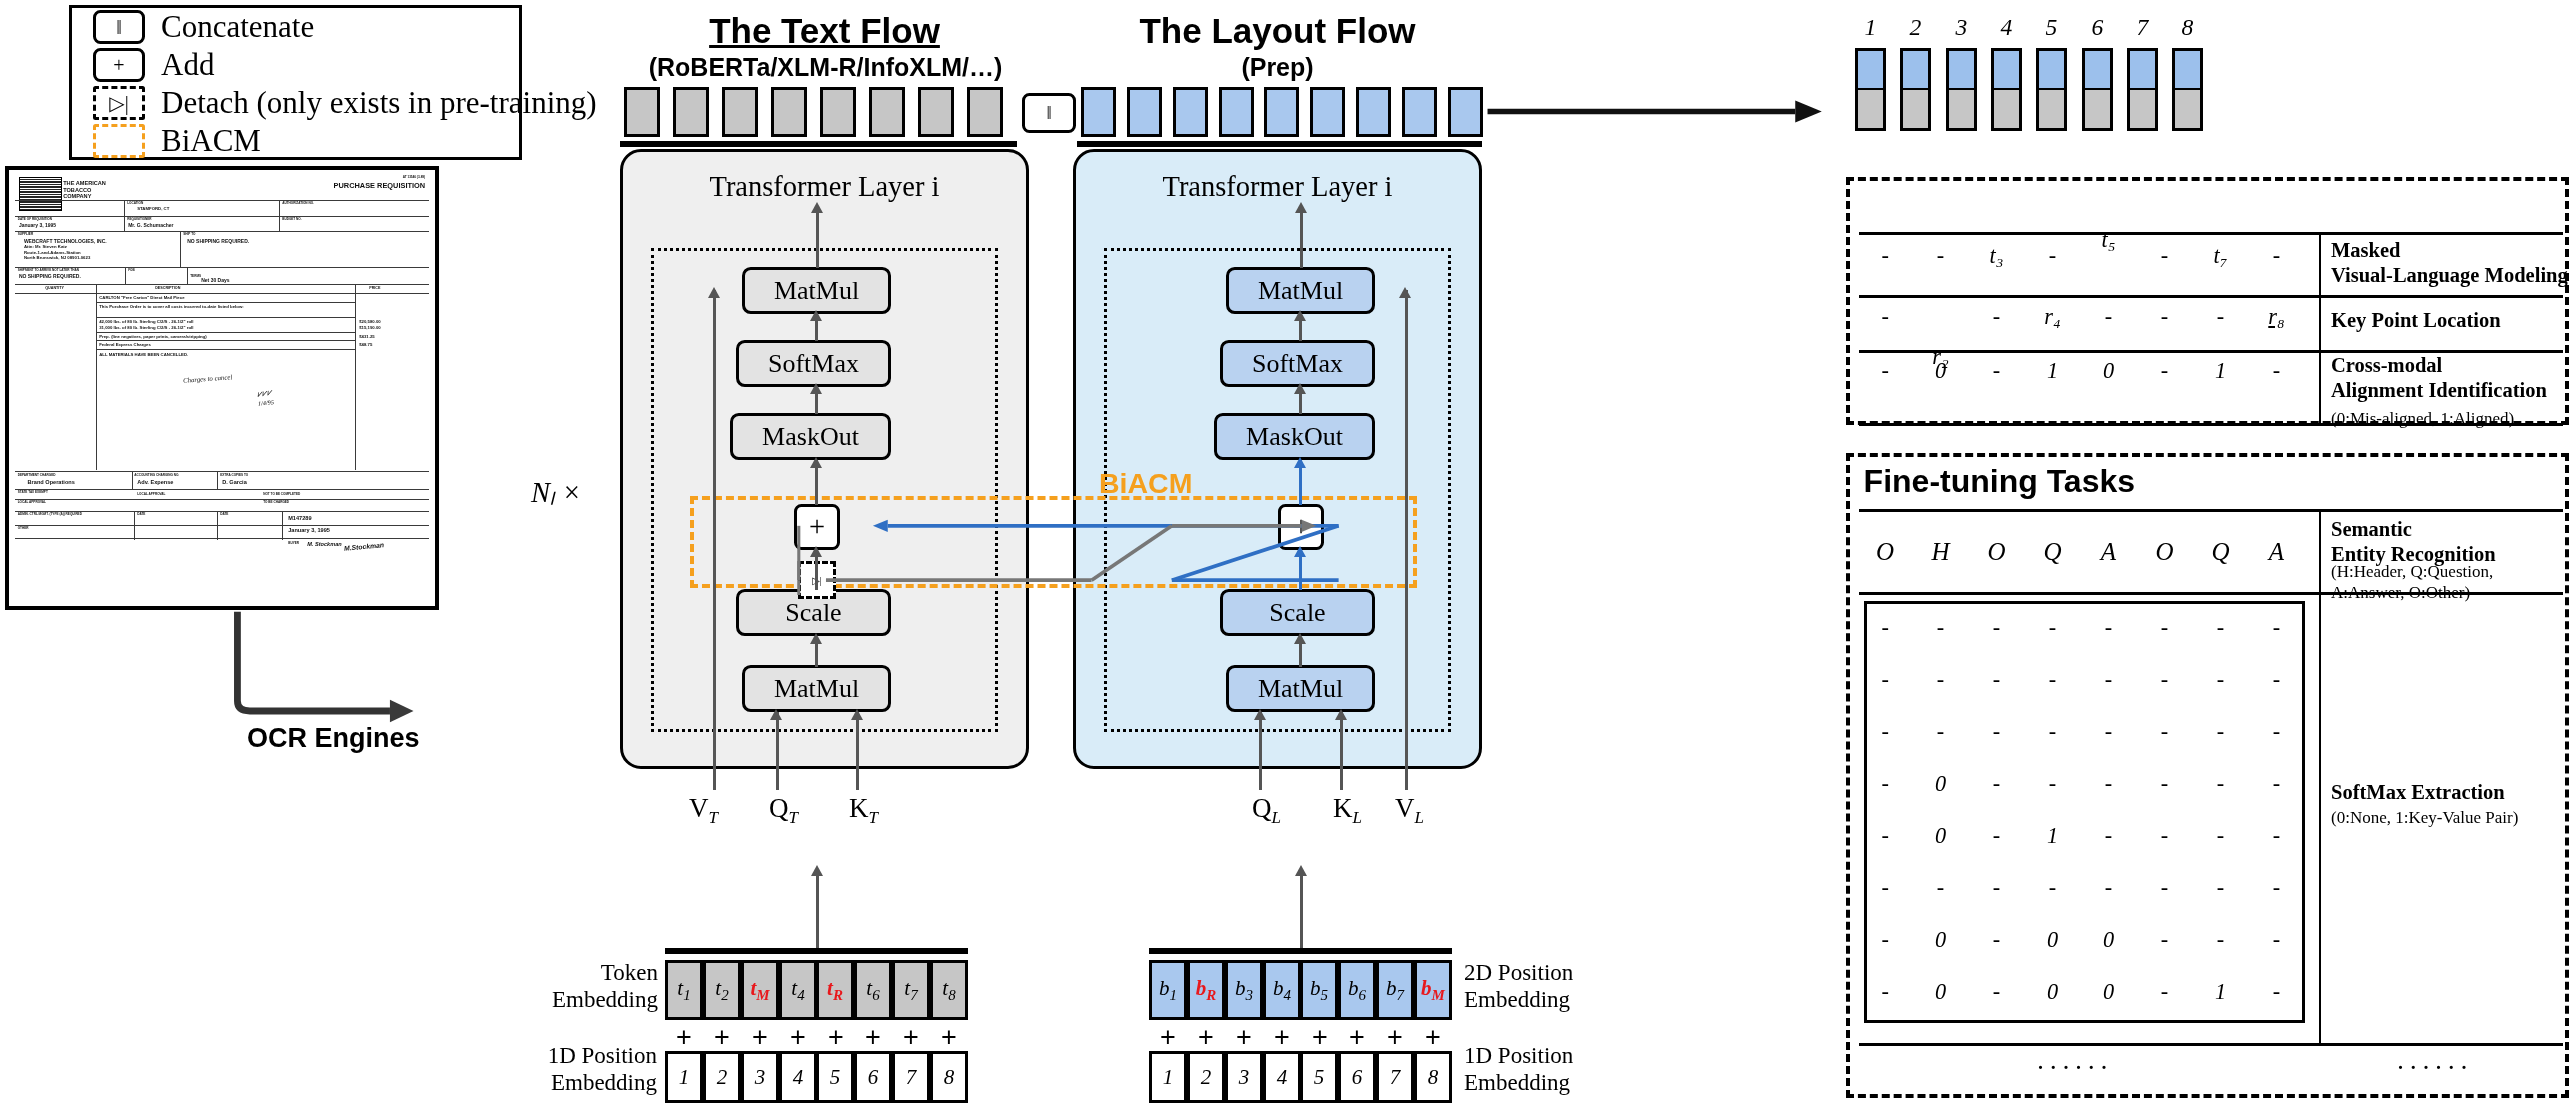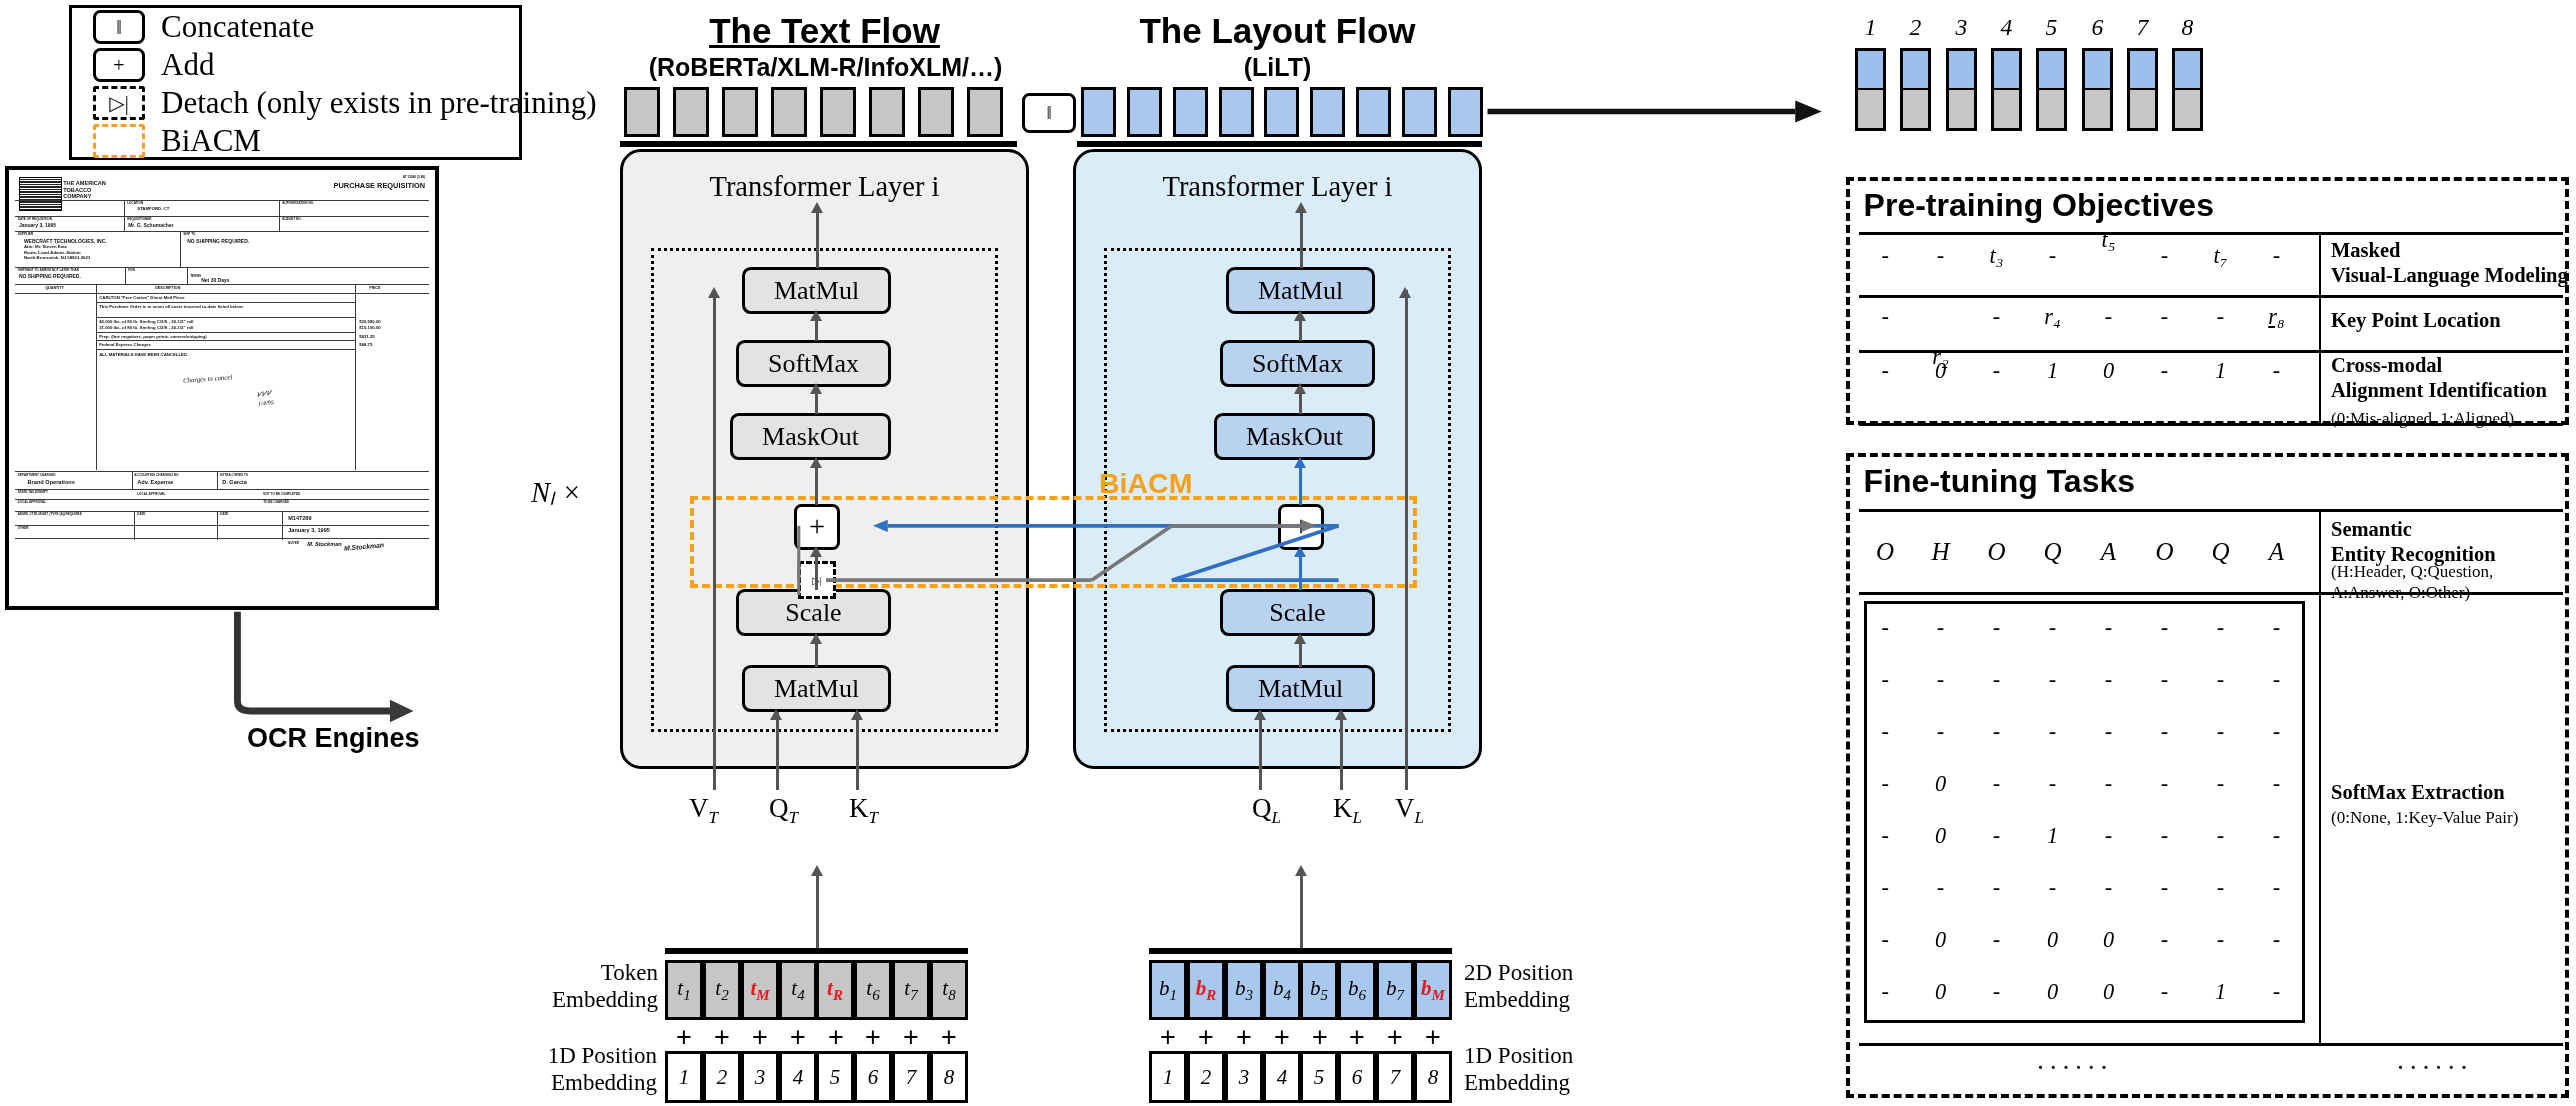--- a/index.html
+++ b/index.html
@@ -211,21 +211,21 @@
 
 <svg class="abs" style="left:230px;top:608px;width:186px;height:149px;" viewBox="0 0 300 240" width="186" height="149">
   <path d="M 12 6 L 12 150 Q 12 166 32 166 L 258 166" stroke="#333" stroke-width="11" fill="none"></path>
   <polygon points="258,148 296,166 258,184" fill="#3a3a3a"></polygon>
 </svg>
 <div class="ocrlbl" style="left:247px;top:723px;">OCR Engines</div>
 
 <div class="flowtitle" style="left:620px;top:11.2px;width:409px;font-size:35px;text-decoration:underline;">The Text Flow</div>
 <div class="flowtitle" style="left:602px;top:53px;width:447px;font-size:25px;">(RoBERTa/XLM-R/InfoXLM/…)</div>
 <div class="flowtitle" style="left:1073px;top:11.2px;width:409px;font-size:35px;">The Layout Flow</div>
-<div class="flowtitle" style="left:1073px;top:53px;width:409px;font-size:25px;">(LiLT)</div>
+<div class="flowtitle" style="left:1073px;top:53px;width:409px;font-size:25px;">(Prep)</div>
 
 <div id="topTextStrip">
     <div class="abs" style="left: 624px; top: 87px; width: 36px; height: 50px; border: 3.1px solid rgb(0, 0, 0); background: rgb(198, 198, 198); box-sizing: border-box;"></div>
     <div class="abs" style="left: 673px; top: 87px; width: 36px; height: 50px; border: 3.1px solid rgb(0, 0, 0); background: rgb(198, 198, 198); box-sizing: border-box;"></div>
     <div class="abs" style="left: 722px; top: 87px; width: 36px; height: 50px; border: 3.1px solid rgb(0, 0, 0); background: rgb(198, 198, 198); box-sizing: border-box;"></div>
     <div class="abs" style="left: 771px; top: 87px; width: 36px; height: 50px; border: 3.1px solid rgb(0, 0, 0); background: rgb(198, 198, 198); box-sizing: border-box;"></div>
     <div class="abs" style="left: 820px; top: 87px; width: 36px; height: 50px; border: 3.1px solid rgb(0, 0, 0); background: rgb(198, 198, 198); box-sizing: border-box;"></div>
     <div class="abs" style="left: 869px; top: 87px; width: 36px; height: 50px; border: 3.1px solid rgb(0, 0, 0); background: rgb(198, 198, 198); box-sizing: border-box;"></div>
     <div class="abs" style="left: 918px; top: 87px; width: 36px; height: 50px; border: 3.1px solid rgb(0, 0, 0); background: rgb(198, 198, 198); box-sizing: border-box;"></div>
     <div class="abs" style="left: 967px; top: 87px; width: 36px; height: 50px; border: 3.1px solid rgb(0, 0, 0); background: rgb(198, 198, 198); box-sizing: border-box;"></div>
@@ -513,21 +513,20 @@
       <div class="sb-bot"></div>
     </div>
     <div class="sbnum" style="left: 2172px; top: 13.6px;">8</div>
     <div class="stackbar" style="left: 2172px; top: 48px;">
       <div class="sb-top"></div>
       <div class="sb-bot"></div>
     </div>
   </div>
 
 <div class="dashpanel" style="left:1846px;top:177px;width:723px;height:248px;">
-  <div class="ptitle" style="position:absolute;left:13.6px;top:6.2px;">Pre-training Objectives</div>
   <div class="rule" style="left:8.7px;top:51px;width:704px;"></div>
   <div class="vrule" style="left:469px;top:51px;height:192px;"></div>
   <div class="rule" style="left:8.7px;top:114px;width:704px;"></div>
   <div class="rule" style="left:8.7px;top:169px;width:704px;"></div>
   <div class="rule" style="left:8.7px;top:242px;width:704px;"></div>
   <div id="ptRows">
       <div class="cellv" style="left: 13.6px; top: 62px; width: 43px;">-</div>
       <div class="cellv" style="left: 69px; top: 62px; width: 43px;">-</div>
       <div class="cellv" style="left: 125px; top: 62px; width: 43px; font-style: italic;">t₃</div>
       <div class="cellv" style="left: 181px; top: 62px; width: 43px;">-</div>

